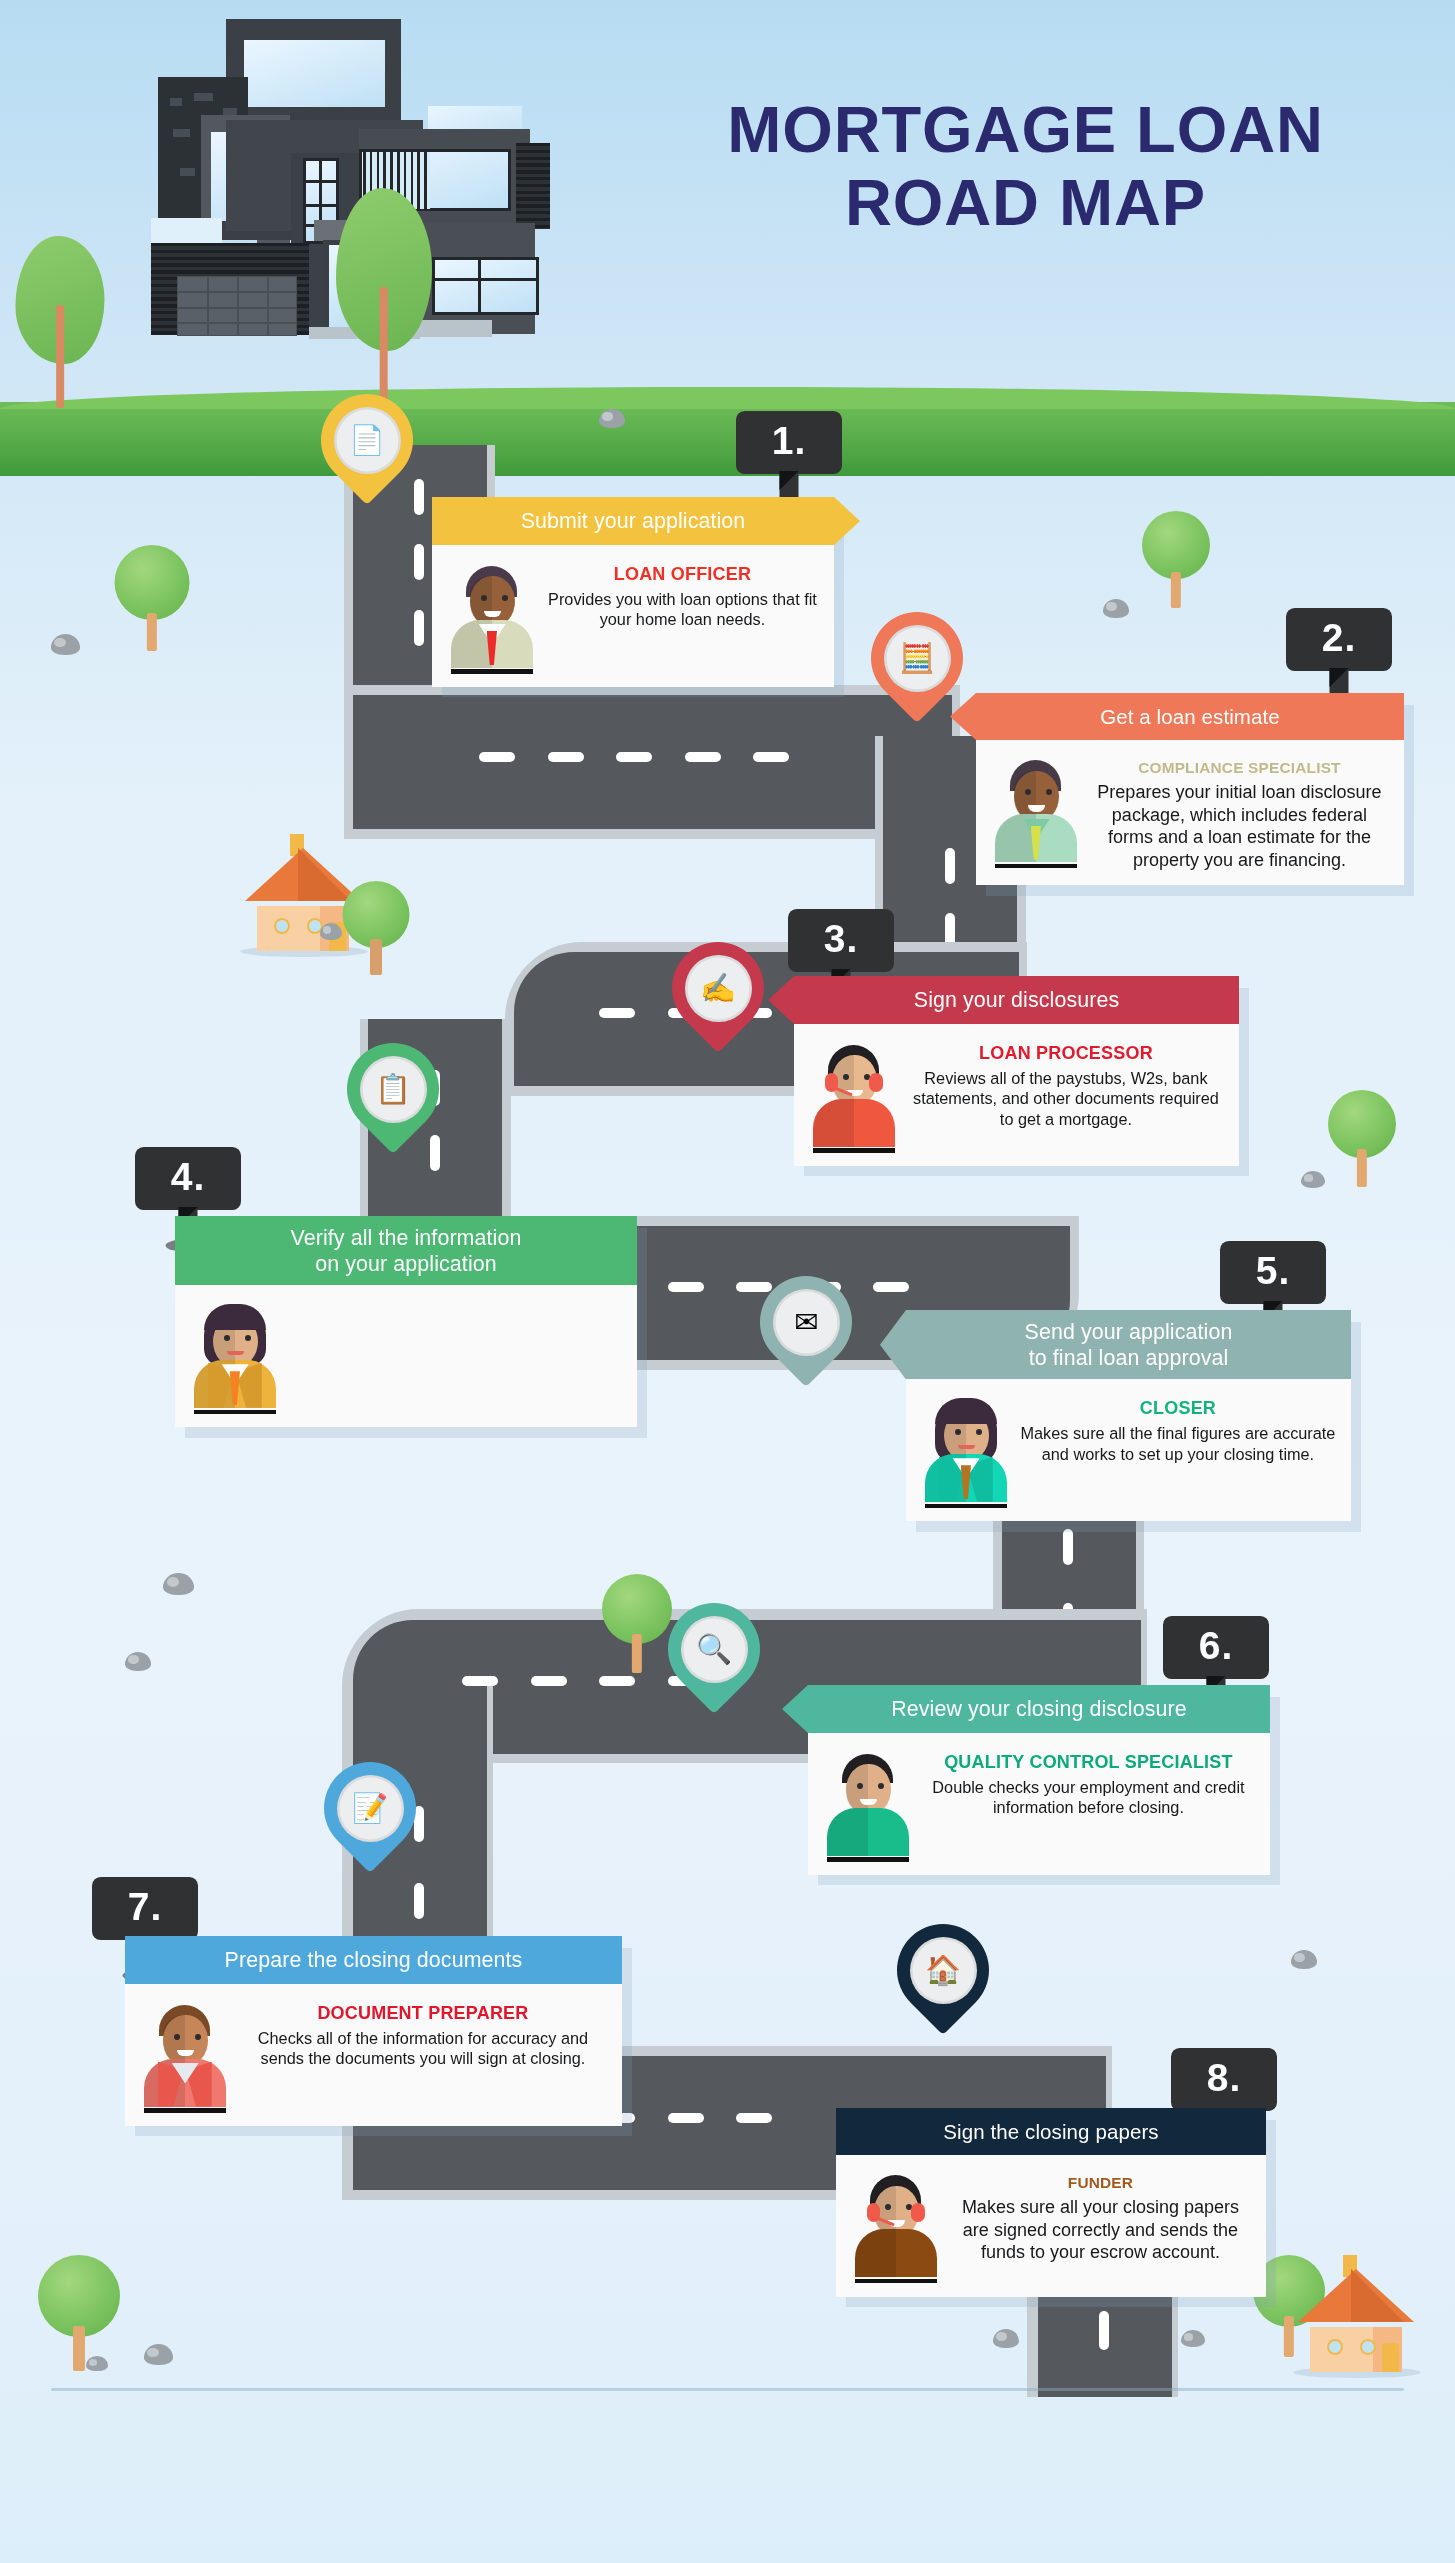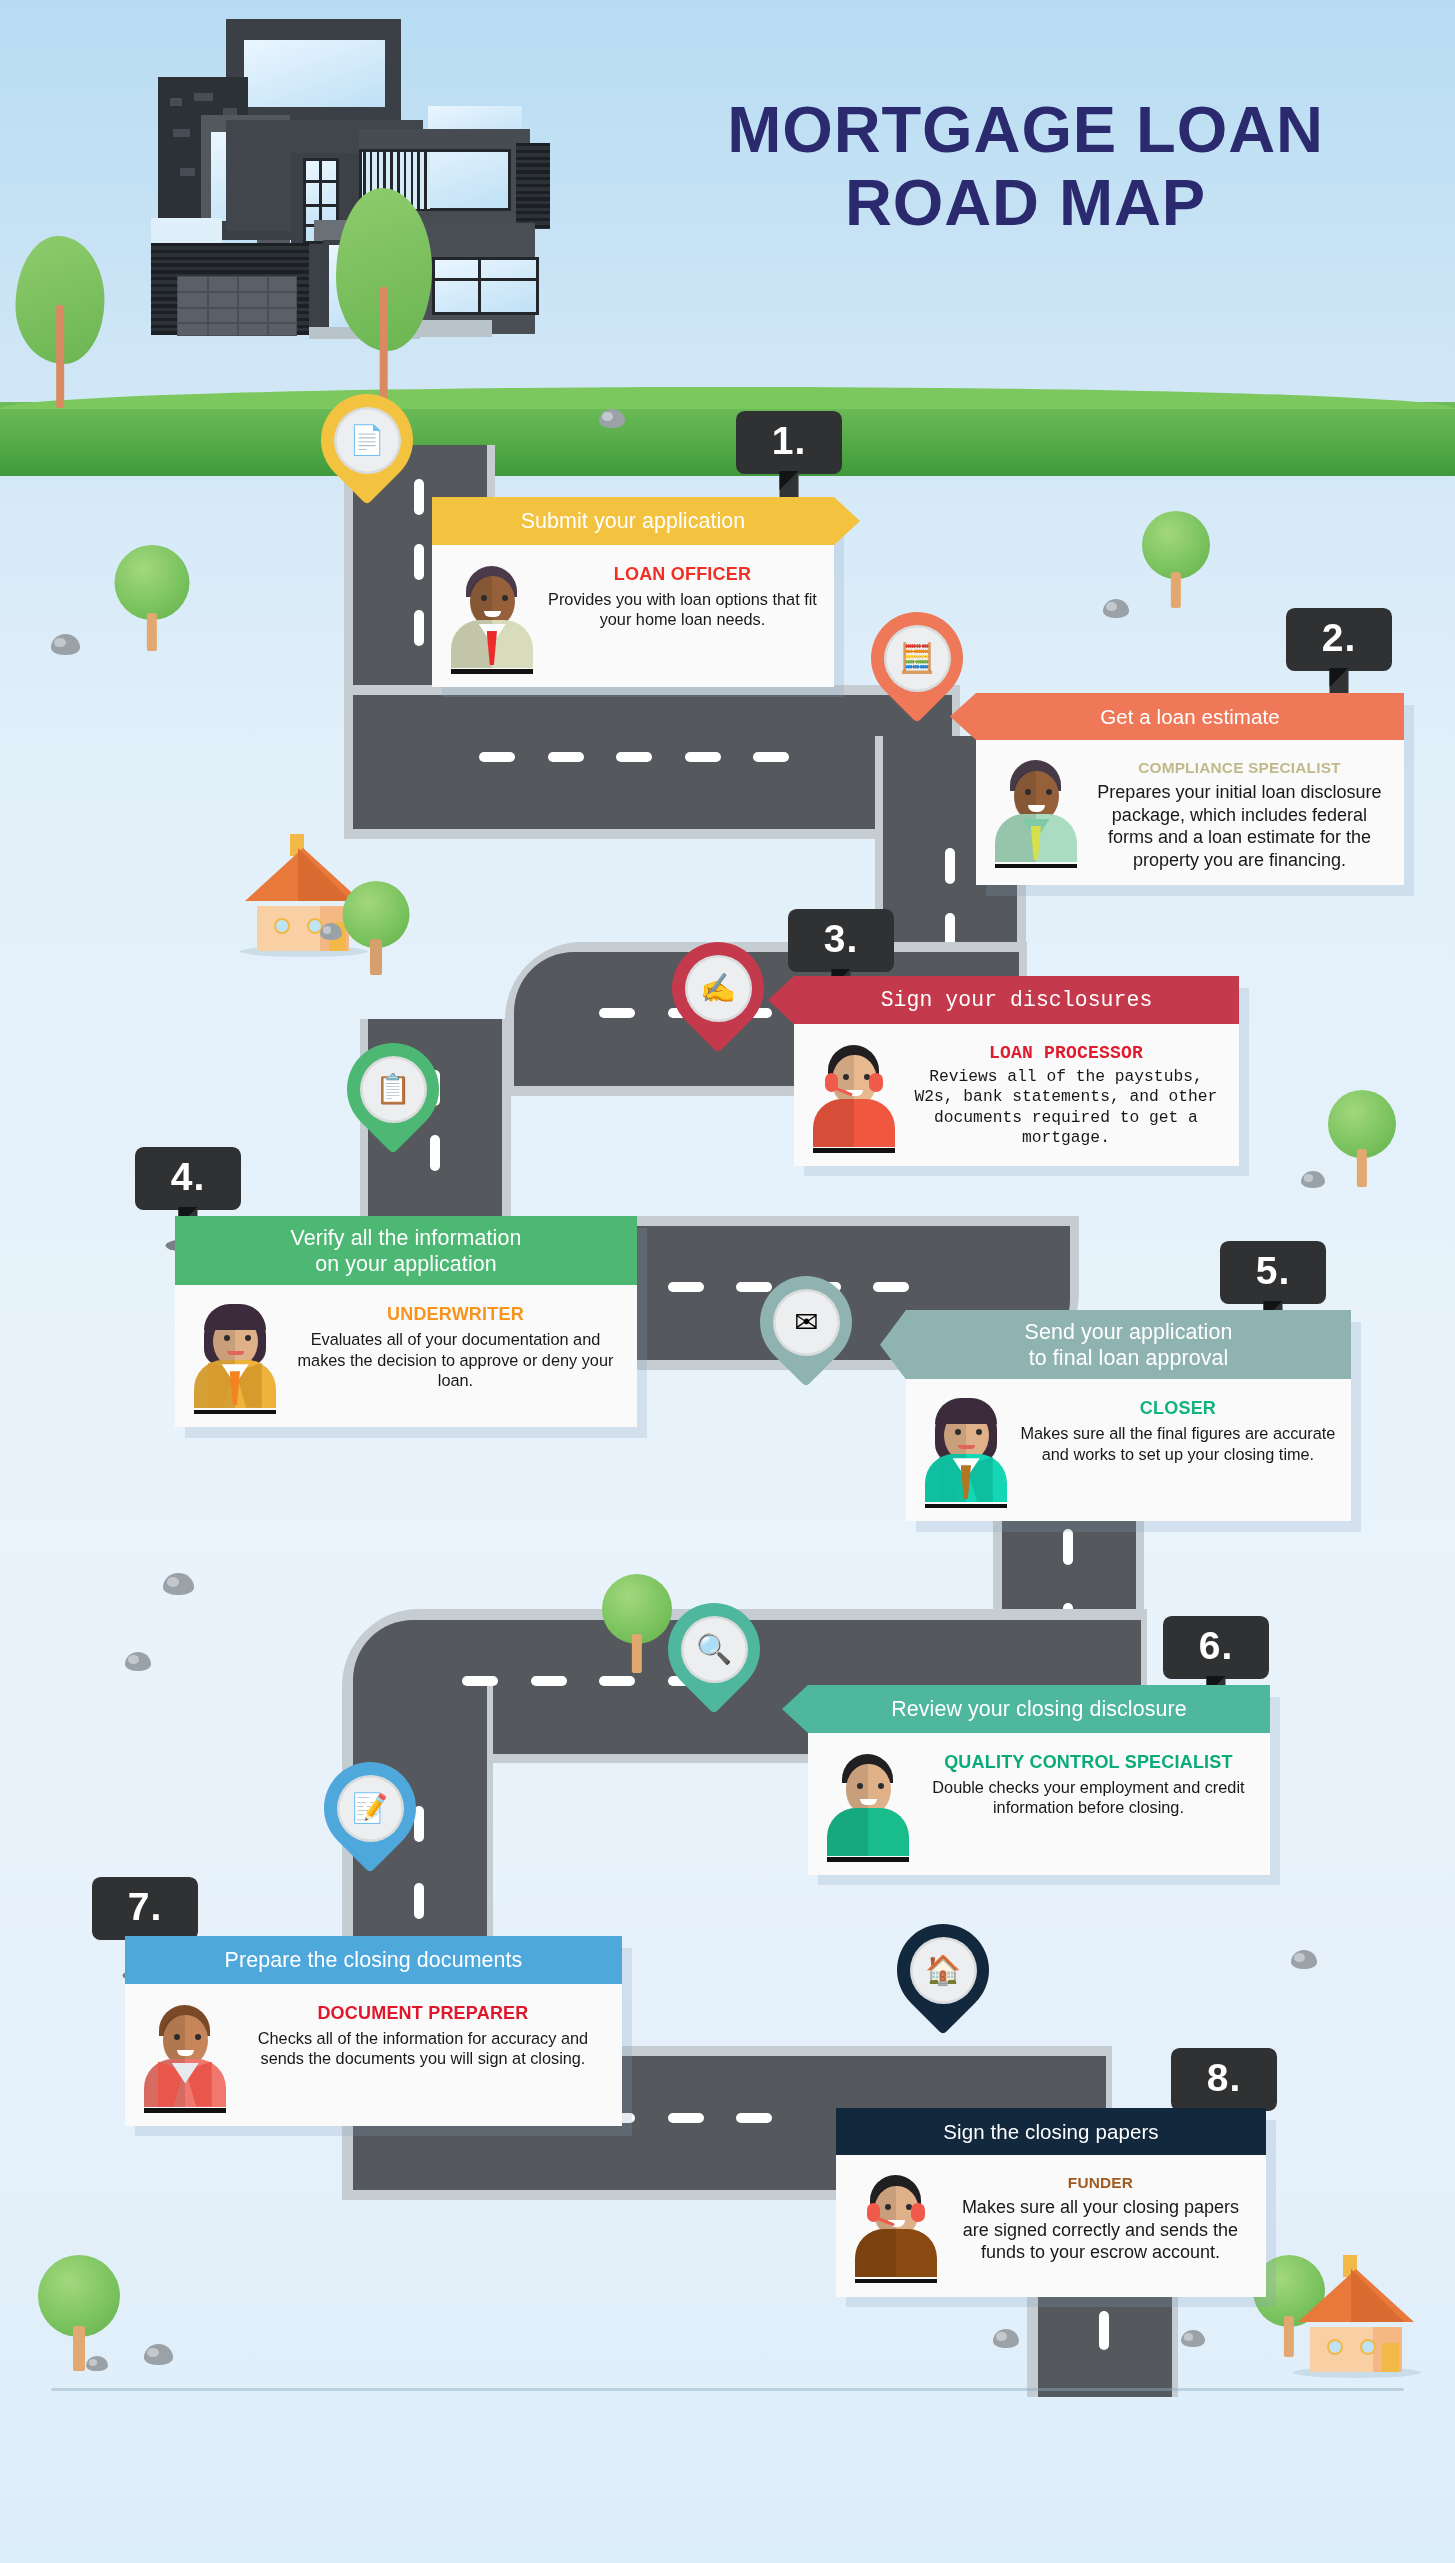--- a/index.html
+++ b/index.html
@@ -452,21 +452,21 @@
     <div class="teardrop" style="background:#c4394c;"></div>
     <div class="disc">
       <span class="glyph">✍</span>
     </div>
   </div>
   <div class="plaque" style="left:788px;top:909px;">
     <div class="sign">3.</div>
     <div class="post"></div>
       <div class="foot"></div>
   </div>
-  <div class="step arrow-left" style="left:794px;top:976px;width:445px;font-family:Liberation Mono, monospace;">
+  <div class="step arrow-left" style="left:794px;top:976px;width:445px;">
     <div class="shadowbox"></div>
     <div class="banner" style="background:#c4394c;">Sign your disclosures</div>
     <div class="card">
       <div class="avatar">
         <div class="av-hair" style="left:20.5px;top:5.1px;width:51px;height:29px;border-radius:26px 26px 0 0;background:#211f22;"></div>
         <div class="av-face" style="background:#e8b98f;"></div>
           <div class="av-face-sh"></div>
         <div class="av-eye" style="left:35px;"></div>
           <div class="av-eye" style="left:56px;"></div>
         <div class="av-smile"></div>
@@ -511,24 +511,20 @@
           <div class="av-eye" style="left:56px;"></div>
         <div class="av-smile" style="background:#e0665c;height:4.3px;"></div>
         <div class="av-body" style="background:#eeb33c;"></div>
           <div class="av-body-sh"></div>
         <div class="av-lapelL" style="background:#d79a2c;clip-path:polygon(0 0,100% 20%,60% 100%,0 100%);"></div>
         <div class="av-lapelR" style="background:#d79a2c;clip-path:polygon(100% 0,0 20%,40% 100%,100% 100%);"></div>
         <div class="av-collar"></div>
         <div class="av-tie" style="background:#f58220;clip-path:polygon(0 0,100% 0,70% 100%,30% 100%);"></div>
         <div class="av-base"></div>
       </div>
-      <div class="txt">
-        <div class="role" style="color:#f7941e;">UNDERWRITER</div>
-        <div class="desc">Evaluates all of your documentation and makes the decision to approve or deny your loan.</div>
-      </div>
     </div>
   </div>
 
   <div class="pin" style="left:760px;top:1276px;">
     <div class="teardrop" style="background:#8fb3b0;"></div>
     <div class="disc">
       <span class="glyph">✉</span>
     </div>
   </div>
   <div class="plaque" style="left:1220px;top:1241px;">

